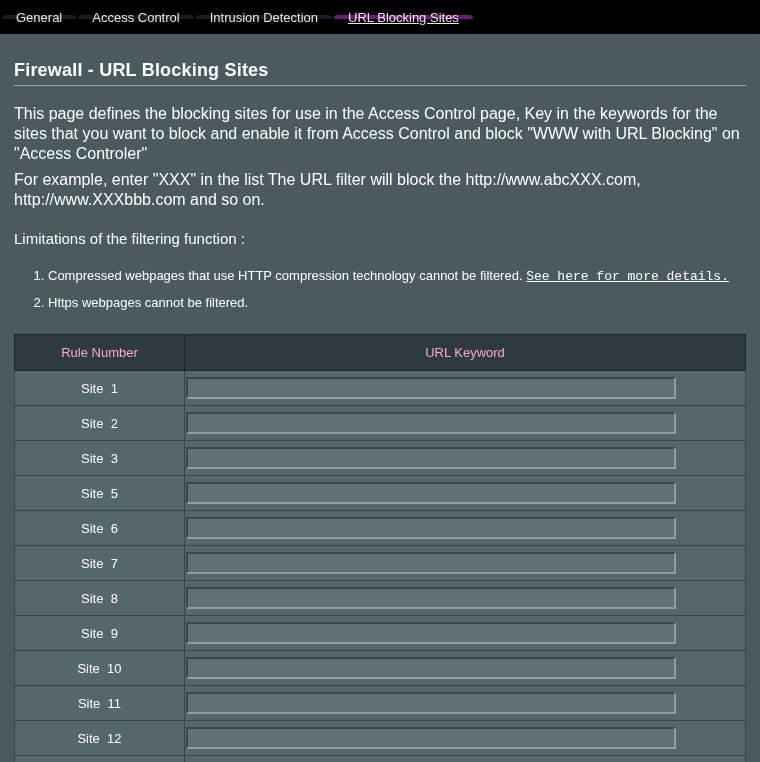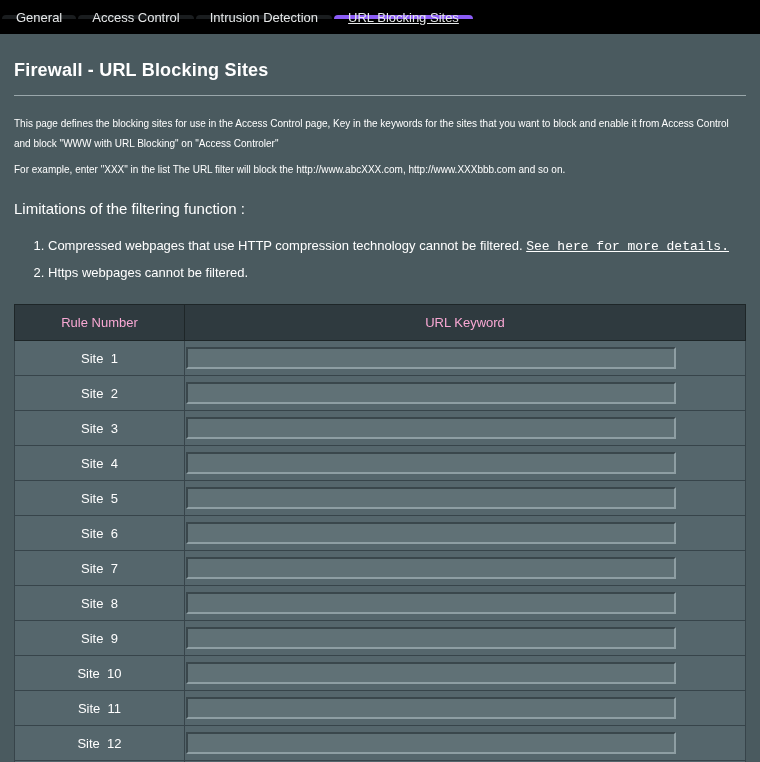--- a/index.html
+++ b/index.html
@@ -28,43 +28,43 @@
     background: #1a1d1f;
     color: #e6e8e9;
     font-size: 13px;
     border-top-left-radius: 6px;
     border-top-right-radius: 6px;
     cursor: pointer;
     user-select: none;
     white-space: nowrap;
   }
   .tab.active {
-    background: #8b5cf6;
+    background: #701a75;
     text-decoration: underline;
   }
   .page {
     background: #4a5a5f;
     width: 100%;
     height: calc(100% - 34px);
     padding: 26px 14px 0 14px;
     overflow: hidden;
   }
   .page-title {
     font-size: 18px;
     font-weight: bold;
     letter-spacing: 0.2px;
-    margin-bottom: 14px;
+    margin-bottom: 4px;
   }
   .rule {
     border: none;
     border-top: 1px solid #9aa7ab;
     margin-bottom: 18px;
   }
   .desc {
-    font-size: 10px;
+    font-size: 16px;
     line-height: 20px;
     margin-bottom: 6px;
   }
   .limitations-title {
     font-size: 15px;
     margin: 20px 0 12px 0;
   }
   ol.limitations {
     list-style: decimal;
     padding-left: 34px;
@@ -157,24 +157,20 @@
         </tr>
         <tr>
           <td class="rule-num">Site  2</td>
           <td><input type="text" class="url-input" style=""></td>
         </tr>
         <tr>
           <td class="rule-num">Site  3</td>
           <td><input type="text" class="url-input" style=""></td>
         </tr>
         <tr>
-          <td class="rule-num">Site  4</td>
-          <td><input type="text" class="url-input" style=""></td>
-        </tr>
-        <tr>
           <td class="rule-num">Site  5</td>
           <td><input type="text" class="url-input" style=""></td>
         </tr>
         <tr>
           <td class="rule-num">Site  6</td>
           <td><input type="text" class="url-input" style=""></td>
         </tr>
         <tr>
           <td class="rule-num">Site  7</td>
           <td><input type="text" class="url-input" style=""></td>

